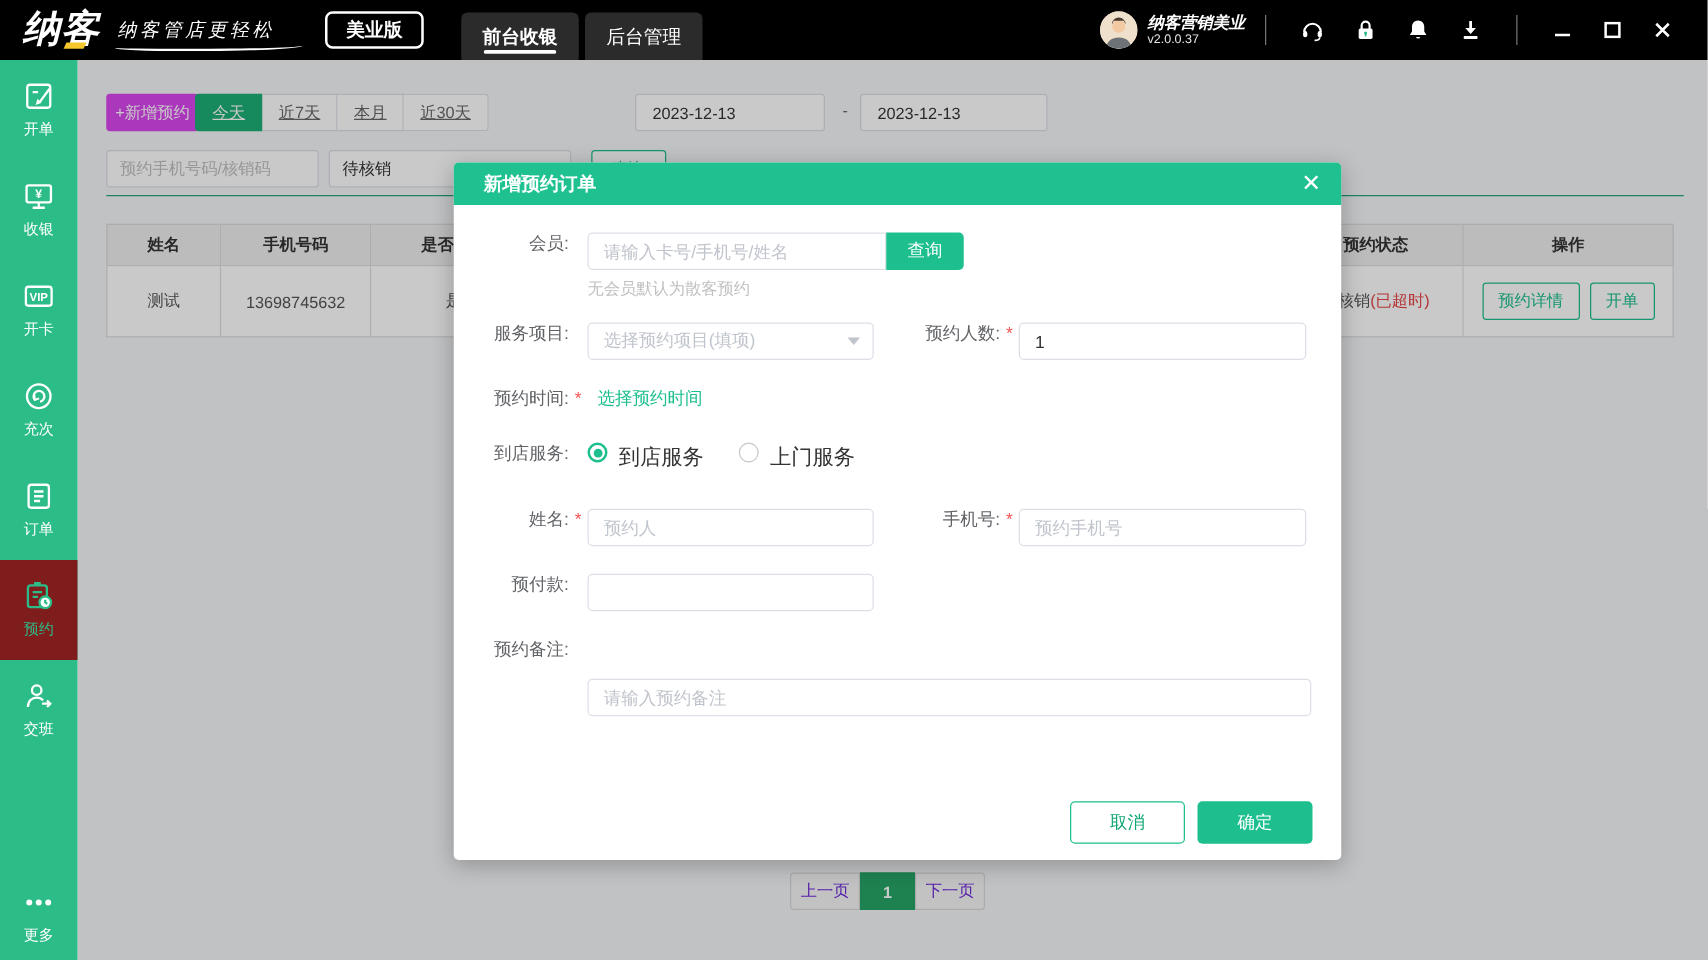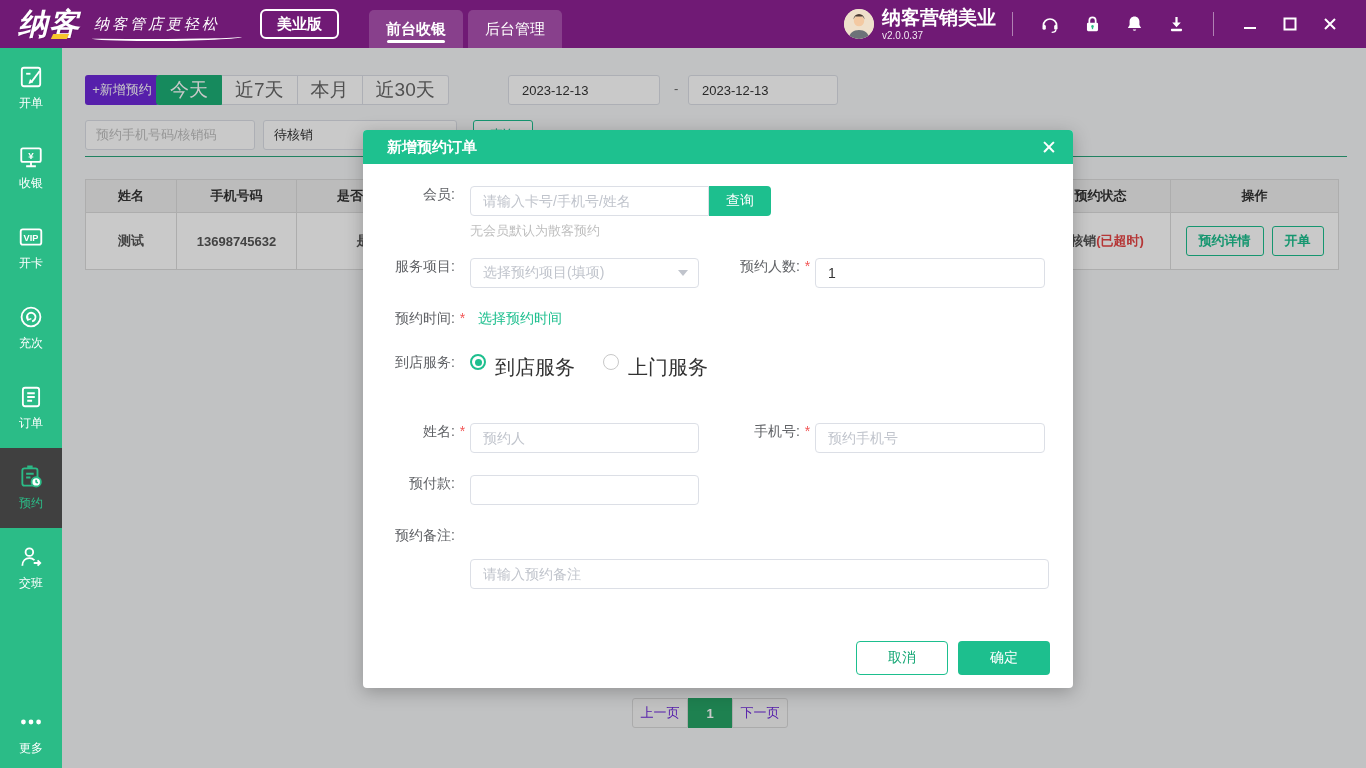--- a/index.html
+++ b/index.html
@@ -1,21 +1,21 @@
 <!DOCTYPE html>
 <html><head>
 <meta charset="utf-8">
 <style>
   * { margin:0; padding:0; box-sizing:border-box; }
   html,body { width:1366px; height:768px; overflow:hidden;
     font-family:"Liberation Sans","DejaVu Sans",sans-serif; background:#f5f6f8; }
 
   
   .header { position:absolute; left:0; top:0; width:1366px; height:48px;
-    background:#701a75; z-index:200; display:flex; align-items:center; color:#fff; }
+    background:#000000; z-index:200; display:flex; align-items:center; color:#fff; }
   .logo-wrap { display:flex; align-items:flex-end; margin-left:18px; }
   .logo { font-size:30px; font-weight:900; letter-spacing:1px; font-style:italic;
     text-shadow:1px 1px 0 rgba(0,0,0,.08); position:relative; line-height:40px;}
   .logo::after { content:""; position:absolute; left:34px; bottom:5px; width:16px; height:5px;
     background:#f6c62d; transform:skewX(-25deg); }
   .tagline { font-size:15px; font-style:italic; letter-spacing:3px; margin:0 0 10px 14px;
     position:relative; }
   .tagline::after { content:""; position:absolute; left:-2px; bottom:-7px; width:150px; height:5px;
     border-bottom:2px solid #fff; border-radius:0 0 100%  60%; }
   .edition-btn { margin-left:40px; border:2px solid #fff; border-radius:6px; height:30px;
@@ -23,47 +23,47 @@
   .nav-tabs { display:flex; align-self:flex-end; margin-left:30px; height:38px; }
   .nav-tab { background:rgba(255,255,255,.17); border-radius:5px 5px 0 0; margin-right:5px;
     padding:12px 17px; font-size:15px; display:flex; align-items:center; position:relative; cursor:pointer;}
   .nav-tab.active { font-weight:bold; }
   .nav-tab.active::after { content:""; position:absolute; left:50%; transform:translateX(-50%);
     bottom:5px; width:58px; height:3px; background:#fff; border-radius:2px;}
   .header-right { margin-left:auto; display:flex; align-items:center; margin-right:16px; }
   .avatar { width:30px; height:30px; border-radius:50%; background:#efe3d2; overflow:hidden;
     display:flex; align-items:center; justify-content:center; }
   .account { margin-left:8px; line-height:1.25; }
-  .account .acc-name { font-size:19px; font-weight:bold; }
+  .account .acc-name { font-size:13px; font-weight:bold;font-style:italic; }
   .account .acc-ver { font-size:10px; opacity:.9; }
   .hdr-divider { width:1px; height:24px; background:rgba(255,255,255,.45); margin:0 16px; }
   .hdr-icon { width:42px; height:30px; display:flex; align-items:center; justify-content:center; cursor:pointer;}
   .win-icon { width:40px; height:30px; display:flex; align-items:center; justify-content:center; cursor:pointer;}
 
   
   .sidebar { position:absolute; left:0; top:48px; width:62px; bottom:0; background:#2bbc87;
     z-index:200; display:flex; flex-direction:column; }
   .side-item { height:80px; display:flex; flex-direction:column; align-items:center;
     justify-content:center; color:#fff; cursor:pointer; }
   .side-item .lbl { font-size:12px; margin-top:5px; }
-  .side-item.active { background:#404040; color:#2bbc87; }
+  .side-item.active { background:#7f1d1d; color:#2bbc87; }
   .side-item.more { margin-top:auto; height:70px; }
 
   
   .content { position:absolute; left:62px; top:48px; right:0; bottom:0; background:#f5f6f8; }
   .overlay { position:absolute; left:62px; top:48px; right:0; bottom:0;
     background:rgba(0,0,0,.21); z-index:50; }
 
   .btn { display:inline-flex; align-items:center; justify-content:center; cursor:pointer;
     font-size:13px; border-radius:3px; }
   .new-btn { position:absolute; left:23px; top:27px; width:74px; height:30px;
-    background:#6d28d9; color:#fff; }
+    background:#d946ef; color:#fff; }
   .range-group { position:absolute; left:94px; top:27px; display:flex; height:30px; }
   .range-btn { border:1px solid #dcdfe6; border-left:none; background:#fff; color:#666;
-    padding:0 13px; display:flex; align-items:center; font-size:19px; cursor:pointer; }
+    padding:0 13px; display:flex; align-items:center; font-size:13px; cursor:pointer;text-decoration:underline; }
   .range-btn:first-child { border-left:1px solid #dcdfe6; border-radius:3px 0 0 3px; }
   .range-btn:last-child { border-radius:0 3px 3px 0; }
   .range-btn.active { background:#1caf76; border-color:#1caf76; color:#fff; }
   .date-box { position:absolute; top:27px; height:30px; width:152px; background:#fff;
     border:1px solid #dcdfe6; border-radius:3px; display:flex; align-items:center;
     padding-left:13px; font-size:13px; color:#333; cursor:pointer; }
   .date-sep { position:absolute; top:33px; font-size:13px; color:#666; }
   .search-input, .status-select { position:absolute; top:72px; height:30px; background:#fff;
     border:1px solid #dcdfe6; border-radius:3px; font-size:13px; padding:0 10px;
     display:flex; align-items:center; }
@@ -74,21 +74,21 @@
   .filter-rule { position:absolute; left:23px; top:108px; width:1262px; height:0;
     border-bottom:1px solid #2aa57c; }
 
   
   .table { position:absolute; left:23px; top:131px; width:1254px; font-size:13px; }
   .t-row { display:flex; }
   .t-cell { border:1px solid #dcdcdc; border-left:none; display:flex; align-items:center;
     justify-content:center; text-align:center; }
   .t-cell:first-child { border-left:1px solid #dcdcdc; }
   .t-head .t-cell { background:#efefef; height:34px; font-weight:bold; color:#333; }
-  .t-body .t-cell { background:#fff; height:57px; border-top:none; color:#555;font-weight:bold; }
+  .t-body .t-cell { background:#fff; height:57px; border-top:none; color:#555; }
   .cw-name{width:92px;} .cw-phone{width:120px;} .cw-member{width:133px;}
   .cw-spacer{flex:1;} .cw-status{width:140px;} .cw-op{width:168px;}
   .status-red { color:#e64545; }
   .op-btn { border:1px solid #1dbf8e; color:#1dbf8e; background:#fff; height:30px;
     border-radius:3px; padding:0 12px; font-size:13px; margin:0 4px; }
 
   
   .pagination { position:absolute; left:0; right:8px; top:650px; display:flex; justify-content:center; }
   .page-btn { height:30px; border:1px solid #d9d9d9; background:#f7f7f7; color:#6d28d9;
     font-size:13px; display:flex; align-items:center; justify-content:center; cursor:pointer; }
@@ -121,21 +121,21 @@
   .hint-row { margin:-16px 0 18px 107px; font-size:13px; color:#bfbfbf; }
   .select-box { position:relative; display:flex; align-items:center; cursor:pointer; }
   .select-box .sel-text { color:#c0c4cc; }
   .caret { position:absolute; right:10px; width:0; height:0; border-left:5px solid transparent;
     border-right:5px solid transparent; border-top:6px solid #c0c4cc; }
   .time-link { color:#1dbf8e; font-size:14px; margin-left:8px; cursor:pointer; }
   .radio { width:16px; height:16px; border-radius:50%; border:1px solid #c8c8c8; background:#fff;
     display:inline-flex; align-items:center; justify-content:center; cursor:pointer; flex:none;}
   .radio.checked { border:2px solid #1dbf8e; }
   .radio.checked::after { content:""; width:7px; height:7px; border-radius:50%; background:#1dbf8e; }
-  .radio-label { font-size:20px; color:#333; margin:0 28px 16px 9px; }
+  .radio-label { font-size:17px; color:#333; margin:0 28px 4px 9px; }
   .modal-footer { position:absolute; right:23px; bottom:13px; display:flex; }
   .cancel-btn { width:92px; height:34px; background:#fff; border:1px solid #1dbf8e; color:#12a673;
     border-radius:4px; font-size:14px; margin-right:10px; cursor:pointer; }
   .confirm-btn { width:92px; height:34px; background:#1dbf8e; border:none; color:#fff;
     border-radius:4px; font-size:14px; cursor:pointer; }
 
   svg.ic { display:block; }
 </style>
 </head>
 <body>

